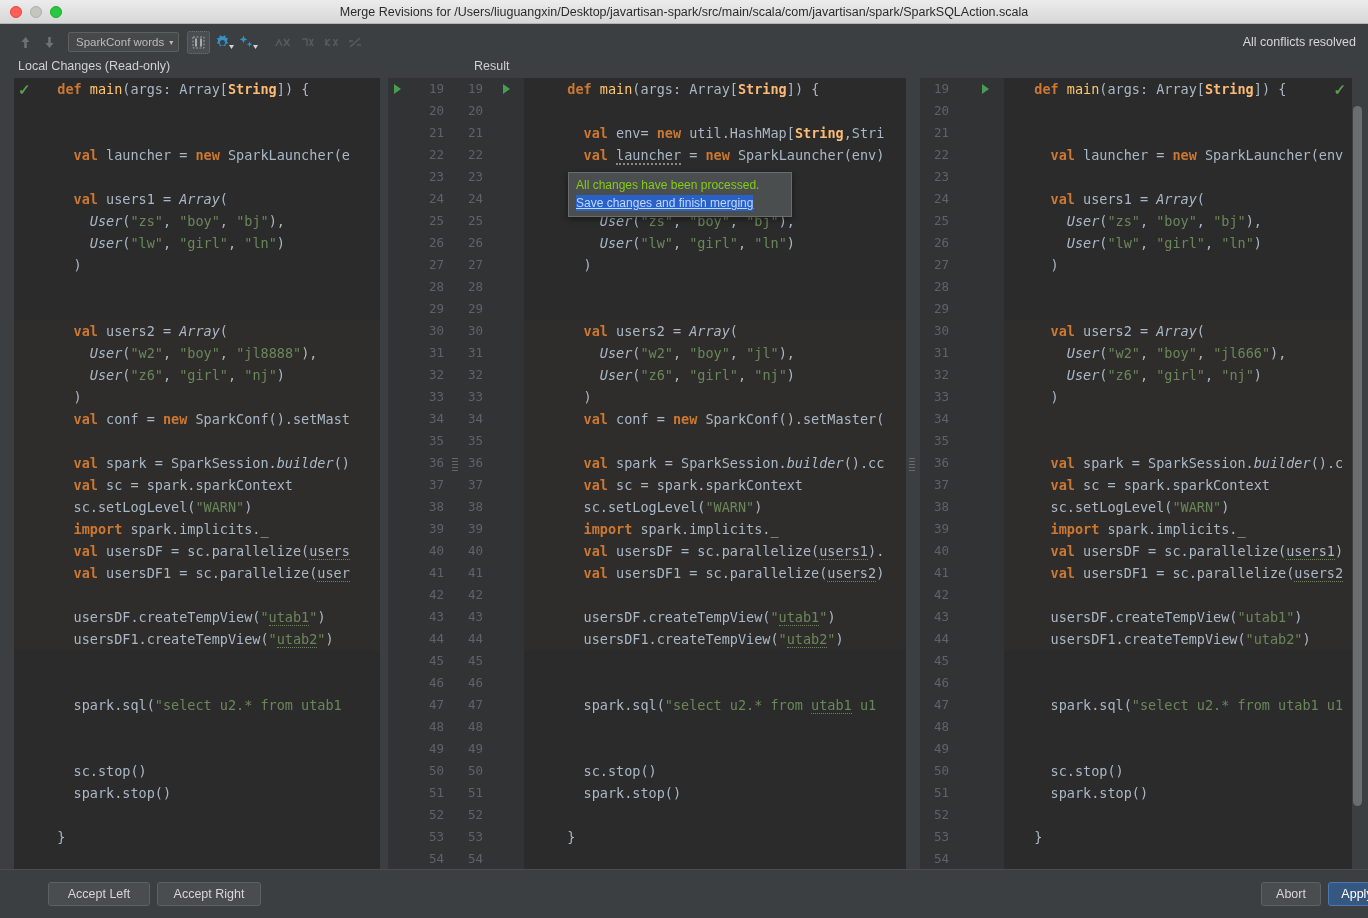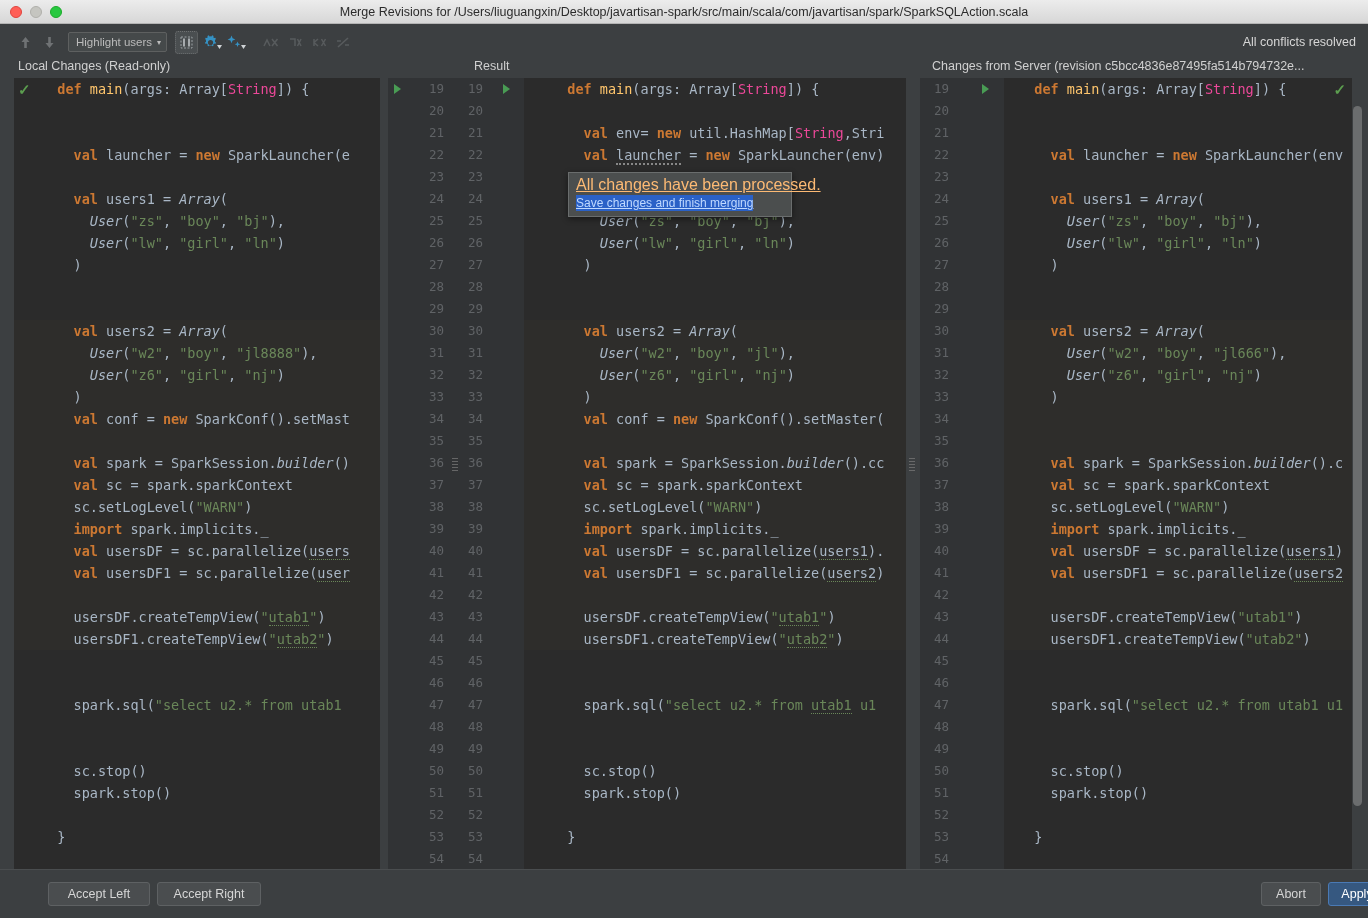--- a/index.html
+++ b/index.html
@@ -84,21 +84,21 @@
     position: absolute; left: 0; white-space: pre; font-family: "DejaVu Sans Mono", monospace;
     font-size: 13.5px; line-height: 22px; height: 22px; color: #a9b7c6;
   }
   .pane-left .codeline  { padding-left: 27px; }
   .pane-mid .codeline   { padding-left: 27px; }
   .pane-right .codeline { padding-left: 14px; }
 
   
   .kw  { color: #cc7832; font-weight: bold; }
   .str { color: #6a8759; }
-  .gen { color: #ec4899; }
+  .gen { color: #fdba74; font-weight: bold; }
   .itl { font-style: italic; }
   .def { color: #ffc66d; }
   .und { border-bottom: 1px dotted #6a8759; }
   .wavy { border-bottom: 2px dotted #888; }
 
   
   .band { position: absolute; left: 0; width: 100%; background: #32302c; opacity: .55; }
 
   
   .arrow { position: absolute; width: 0; height: 0;
@@ -114,21 +114,21 @@
   .vsb { position: absolute; width: 9px; border-radius: 5px; background: #6b6d6e; }
   .vsb-track { position: absolute; width: 13px; background: #3c3f41; }
 
   
   .popup {
     position: absolute; left: 568px; top: 94px; width: 224px;
     background: #4b4e4e; border: 1px solid #6a6d6d;
     box-shadow: 0 2px 6px rgba(0,0,0,.45);
     padding: 4px 7px 5px 7px; z-index: 40;
   }
-  .popup-msg { font-size: 16px; color: #fdba74; line-height: 16px; white-space: nowrap; text-decoration: underline; }
+  .popup-msg { font-size: 12px; color: #84cc16; line-height: 16px; white-space: nowrap; }
   .popup-link {
     font-size: 12px; color: #bfd9ff; background: #2a61c7; text-decoration: underline;
     line-height: 16px; display: inline-block; white-space: nowrap; margin-top: 1px;
   }
 
   
   .bottom { position: absolute; left: 0; top: 870px; width: 1368px; height: 48px; background: #3c3f41; margin-left: 32px; }
   .btn {
     position: absolute; top: 12px; height: 24px; border-radius: 3px;
     border: 1px solid #5e6163; background: #4a4d4f; color: #d6d6d6;
@@ -159,21 +159,21 @@
           <path d="M6.5 2 L10.5 7 L7.8 7 L7.8 13 L5.2 13 L5.2 7 L2.5 7 Z" fill="#6f7274"></path>
         </svg>
     </div>
     <div class="tb-icon" title="next">
       <svg width="13" height="15" viewBox="0 0 13 15">
           <path d="M6.5 13 L2.5 8 L5.2 8 L5.2 2 L7.8 2 L7.8 8 L10.5 8 Z" fill="#6f7274"></path>
         </svg>
     </div>
 
     <div class="combo">
-      <span>Highlight users</span>
+      <span>SparkConf words</span>
       <span class="caret">▾</span>
     </div>
 
     <div class="tb-toggle">
       <svg width="13" height="13" viewBox="0 0 13 13">
         <rect x="1" y="1" width="11" height="11" fill="none" stroke="#9aa0a3" stroke-width="1" stroke-dasharray="2 1.5"></rect>
         <line x1="4" y1="2.5" x2="4" y2="10.5" stroke="#cfd3d6" stroke-width="1.4"></line>
         <line x1="9" y1="2.5" x2="9" y2="10.5" stroke="#cfd3d6" stroke-width="1.4"></line>
       </svg>
     </div>
@@ -224,21 +224,20 @@
         <path d="M2 6 L6 6 M10 10 L14 10" stroke="#8b8f91" stroke-width="1.4"></path>
       </svg>
     </div>
 
     <div class="conflicts-label">All conflicts resolved</div>
   </div>
 
   <div class="pane-headers">
     <div class="ph left">Local Changes (Read-only)</div>
     <div class="ph mid">Result</div>
-    <div class="ph right">Changes from Server (revision c5bcc4836e87495fa514b794732e...</div>
   </div>
 
   <div class="editors">
 
     <div class="vsb-track" style="left:14px;top:0;height:792px;"></div>
     <div class="vsb" style="left:16px;top:238px;height:450px;"></div>
 
     <div class="pane pane-left" id="pane-left">
       <div class="chk" style="left:4px;top:4px;">✓</div>
       <div class="band" style="top:242px;height:132px;"></div>

